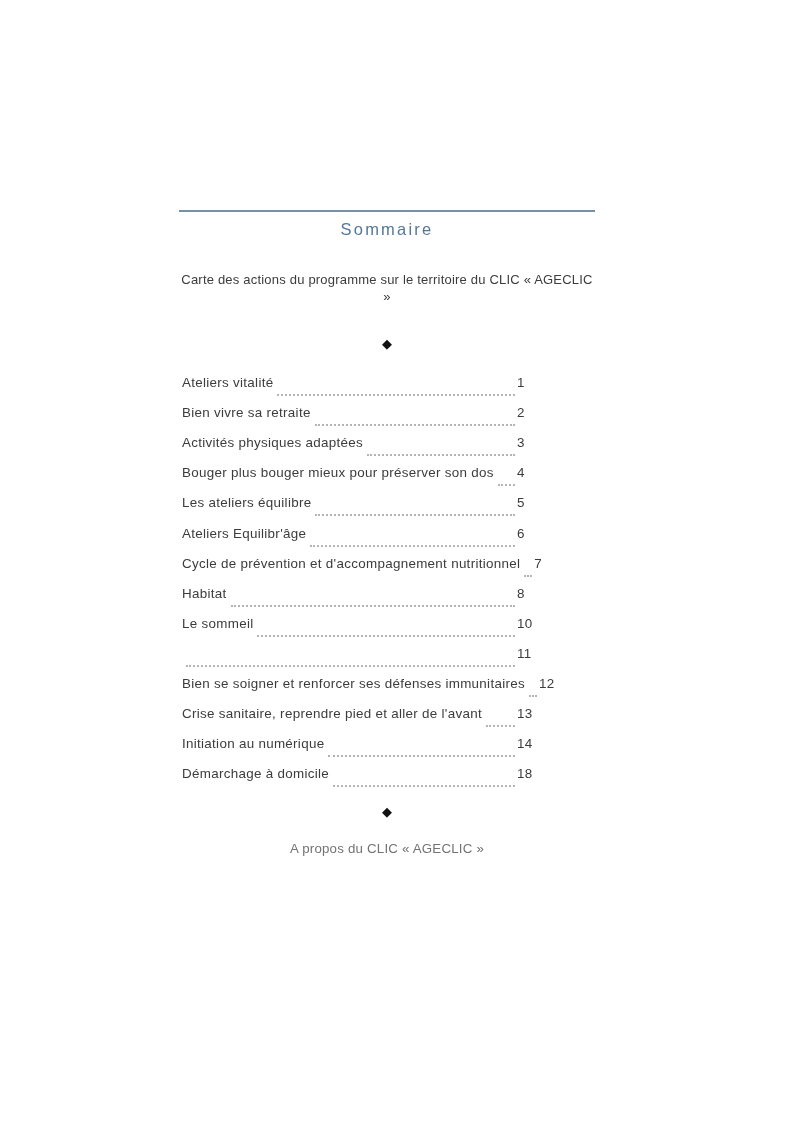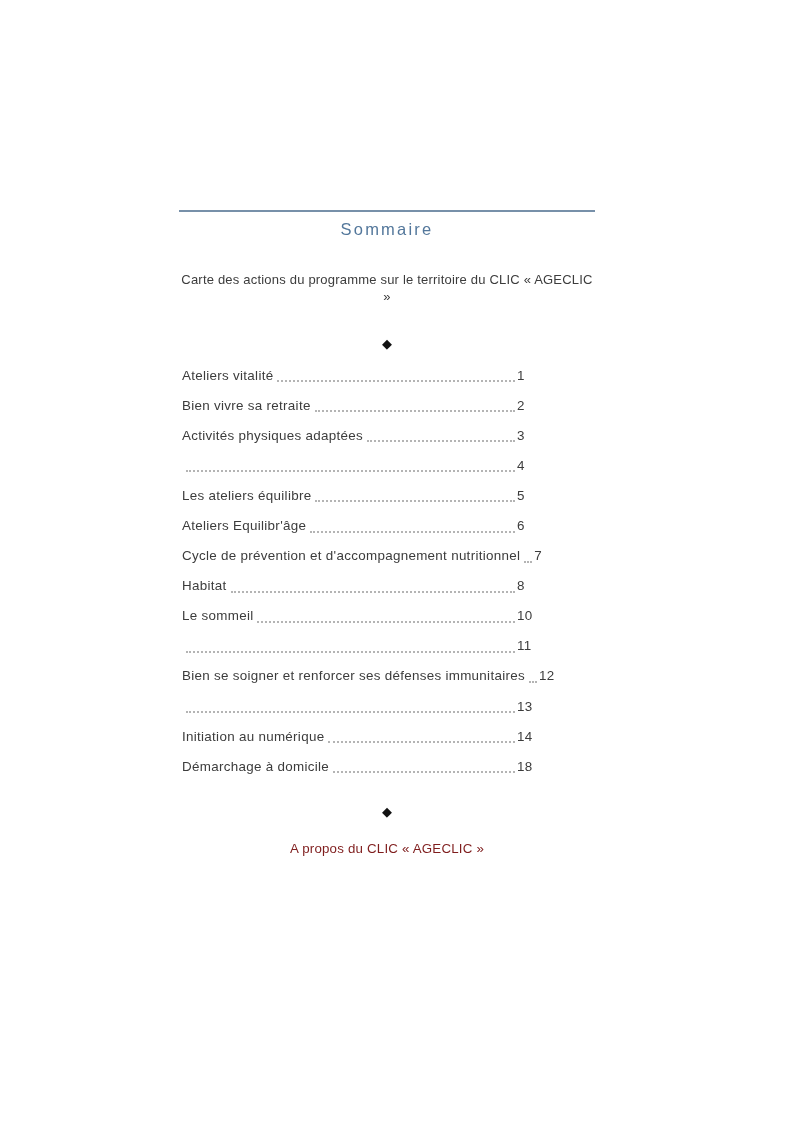--- a/index.html
+++ b/index.html
@@ -47,21 +47,21 @@
     text-align: center;
     font-size: 13px;
     line-height: 14px;
     color: #111111;
   }
   .toc {
     margin-top: 9px;
   }
   .toc-row {
     display: flex;
-    align-items: center;
+    align-items: flex-end;
     height: 30.1px;
     width: 355px;
     box-sizing: border-box;
     padding-left: 3px;
     font-size: 13.4px;
     letter-spacing: 0.3px;
     color: #3c3c3c;
   }
   .toc-label {
     white-space: nowrap;
@@ -82,21 +82,21 @@
   }
   .diamond-bottom {
     margin-top: 24px;
   }
   .about-line {
     margin: 21px 0 0 0;
     text-align: center;
     font-size: 13.3px;
     line-height: 17px;
     letter-spacing: 0.2px;
-    color: #7f1d1d;
+    color: #737373;
   }
 </style>
 </head>
 <body>
 
 <div class="page">
   <div class="content">
 
     <div class="rule"></div>
 
@@ -116,20 +116,21 @@
         <span class="toc-label">Bien vivre sa retraite</span>
         <span class="toc-leader"></span>
         <span class="toc-num">2</span>
       </div>
       <div class="toc-row">
         <span class="toc-label">Activités physiques adaptées</span>
         <span class="toc-leader"></span>
         <span class="toc-num">3</span>
       </div>
       <div class="toc-row">
+        <span class="toc-label">Bouger plus bouger mieux pour préserver son dos</span>
         <span class="toc-leader"></span>
         <span class="toc-num">4</span>
       </div>
       <div class="toc-row">
         <span class="toc-label">Les ateliers équilibre</span>
         <span class="toc-leader"></span>
         <span class="toc-num">5</span>
       </div>
       <div class="toc-row">
         <span class="toc-label">Ateliers Equilibr'âge</span>
@@ -154,20 +155,21 @@
       <div class="toc-row">
         <span class="toc-leader"></span>
         <span class="toc-num">11</span>
       </div>
       <div class="toc-row">
         <span class="toc-label">Bien se soigner et renforcer ses défenses immunitaires</span>
         <span class="toc-leader"></span>
         <span class="toc-num">12</span>
       </div>
       <div class="toc-row">
+        <span class="toc-label">Crise sanitaire, reprendre pied et aller de l'avant</span>
         <span class="toc-leader"></span>
         <span class="toc-num">13</span>
       </div>
       <div class="toc-row">
         <span class="toc-label">Initiation au numérique</span>
         <span class="toc-leader"></span>
         <span class="toc-num">14</span>
       </div>
       <div class="toc-row">
         <span class="toc-label">Démarchage à domicile</span>

